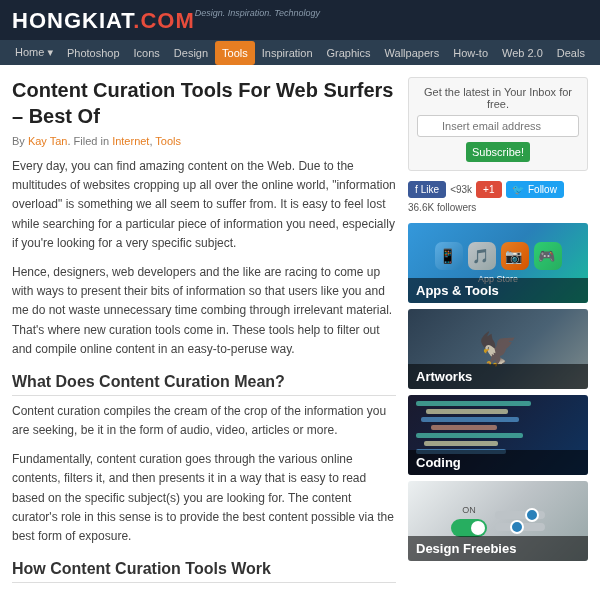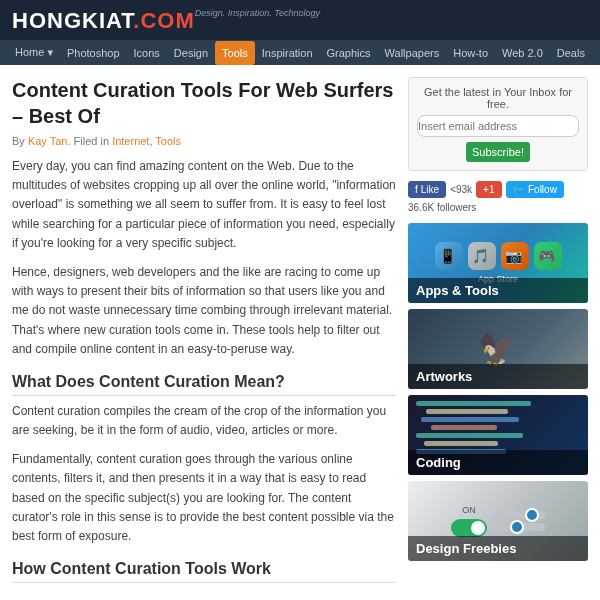--- a/index.html
+++ b/index.html
@@ -26,21 +26,21 @@
     .sidebar { width: 180px; flex-shrink: 0; }
 
     
     .article-title { font-size: 20px; font-weight: bold; color: #222; line-height: 1.3; margin-bottom: 6px; }
     .article-meta { font-size: 11px; color: #777; margin-bottom: 10px; }
     .article-meta a { color: #e67e22; text-decoration: none; }
     .article-body p { font-size: 12px; line-height: 1.6; color: #444; margin-bottom: 10px; }
     .article-body h2 { font-size: 16px; font-weight: bold; color: #333; margin: 14px 0 6px; padding-bottom: 4px; border-bottom: 1px solid #ddd; }
     .sidebar-cta { background: #f7f7f7; border: 1px solid #ddd; padding: 8px; border-radius: 3px; text-align: center; margin-bottom: 10px; }
     .sidebar-cta p { font-size: 11px; color: #555; margin-bottom: 5px; }
-    .sidebar-cta input { width: 100%; border: 1px solid #ccc; padding: 4px 0; font-size: 11px; margin-bottom: 5px; border-radius: 8px; }
+    .sidebar-cta input { width: 100%; border: 1px solid #ccc; padding: 4px 24px; font-size: 11px; margin-bottom: 5px; border-radius: 3px; }
     .sidebar-cta button { background: #2c9d48; color: #fff; border: none; padding: 4px 6px; font-size: 11px; border-radius: 3px; cursor: pointer; }
 
     .social-row { display: flex; gap: 4px; margin-bottom: 10px; align-items: center; flex-wrap: wrap; }
     .social-btn { font-size: 10px; border: 1px solid #ccc; padding: 2px 6px; border-radius: 3px; color: #555; display: inline-flex; align-items: center; gap: 3px; }
     .social-btn.fb { background: #3b5998; color: #fff; border-color: #3b5998; }
     .social-btn.gp { background: #dd4b39; color: #fff; border-color: #dd4b39; }
     .social-btn.tw { background: #1da1f2; color: #fff; border-color: #1da1f2; }
     .social-count { font-size: 10px; color: #555; }
 
     

